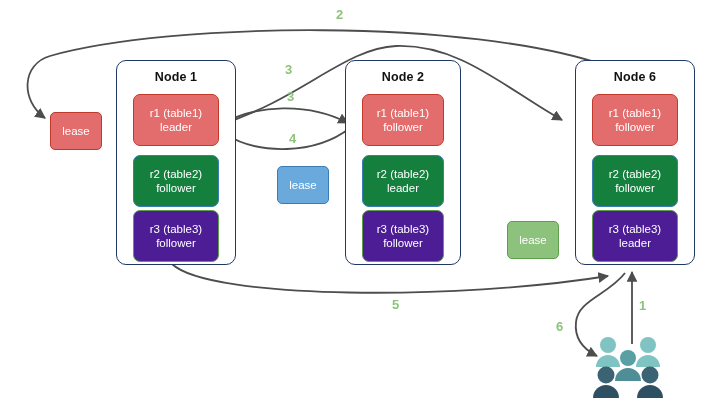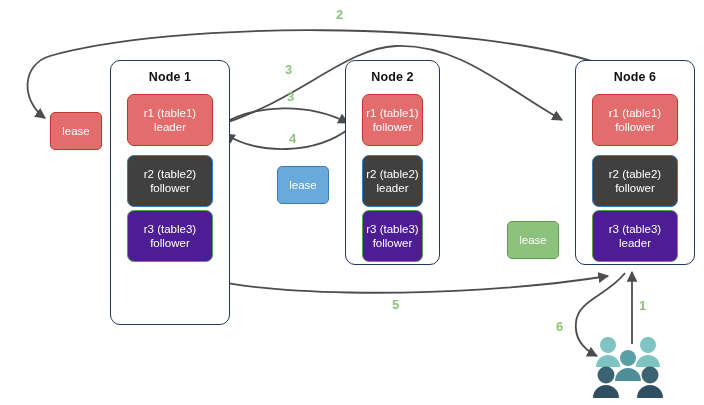--- a/index.html
+++ b/index.html
@@ -55,21 +55,21 @@
     flex-direction: column;
     align-items: center;
     justify-content: center;
     color: #ffffff;
     font-size: 11.5px;
     line-height: 14px;
     text-align: center;
   }
   .replica .l1, .replica .l2 { display: block; }
   .rep-red   { background: #E36C6C; border: 1.3px solid #C0392B; }
-  .rep-blue  { background: #404040; border: 1.3px solid #3C7CB5; }
+  .rep-blue  { background: #15803d; border: 1.3px solid #3C7CB5; }
   .rep-green { background: #4c1d95; border: 1.3px solid #5F9E4C; }
 
   .lease {
     position: absolute;
     box-sizing: border-box;
     height: 38px;
     border-radius: 5px;
     display: flex;
     align-items: center;
     justify-content: center;
@@ -119,37 +119,37 @@
   </svg>
 
   <div class="edge-label" style="left:336px; top:7px;">2</div>
   <div class="edge-label" style="left:285px; top:62px;">3</div>
   <div class="edge-label" style="left:287px; top:89px;">3</div>
   <div class="edge-label" style="left:289px; top:131px;">4</div>
   <div class="edge-label" style="left:392px; top:297px;">5</div>
   <div class="edge-label" style="left:639px; top:298px;">1</div>
   <div class="edge-label" style="left:556px; top:319px;">6</div>
 
-  <div class="node-box" style="left:110px; top:60px; width:120px; height:265px;">
+  <div class="node-box" style="left:116px; top:60px; width:120px; height:205px;">
     <div class="node-title">Node 1</div>
     <div class="replica rep-red" style="top:33px;">
       <span class="l1">r1 (table1)</span>
       <span class="l2">leader</span>
     </div>
     <div class="replica rep-blue" style="top:94px;">
       <span class="l1">r2 (table2)</span>
       <span class="l2">follower</span>
     </div>
     <div class="replica rep-green" style="top:149px;">
       <span class="l1">r3 (table3)</span>
       <span class="l2">follower</span>
     </div>
   </div>
 
-  <div class="node-box" style="left:345px; top:60px; width:95px; height:205px;">
+  <div class="node-box" style="left:345px; top:60px; width:116px; height:205px;">
     <div class="node-title">Node 2</div>
     <div class="replica rep-red" style="top:33px;">
       <span class="l1">r1 (table1)</span>
       <span class="l2">follower</span>
     </div>
     <div class="replica rep-blue" style="top:94px;">
       <span class="l1">r2 (table2)</span>
       <span class="l2">leader</span>
     </div>
     <div class="replica rep-green" style="top:149px;">

